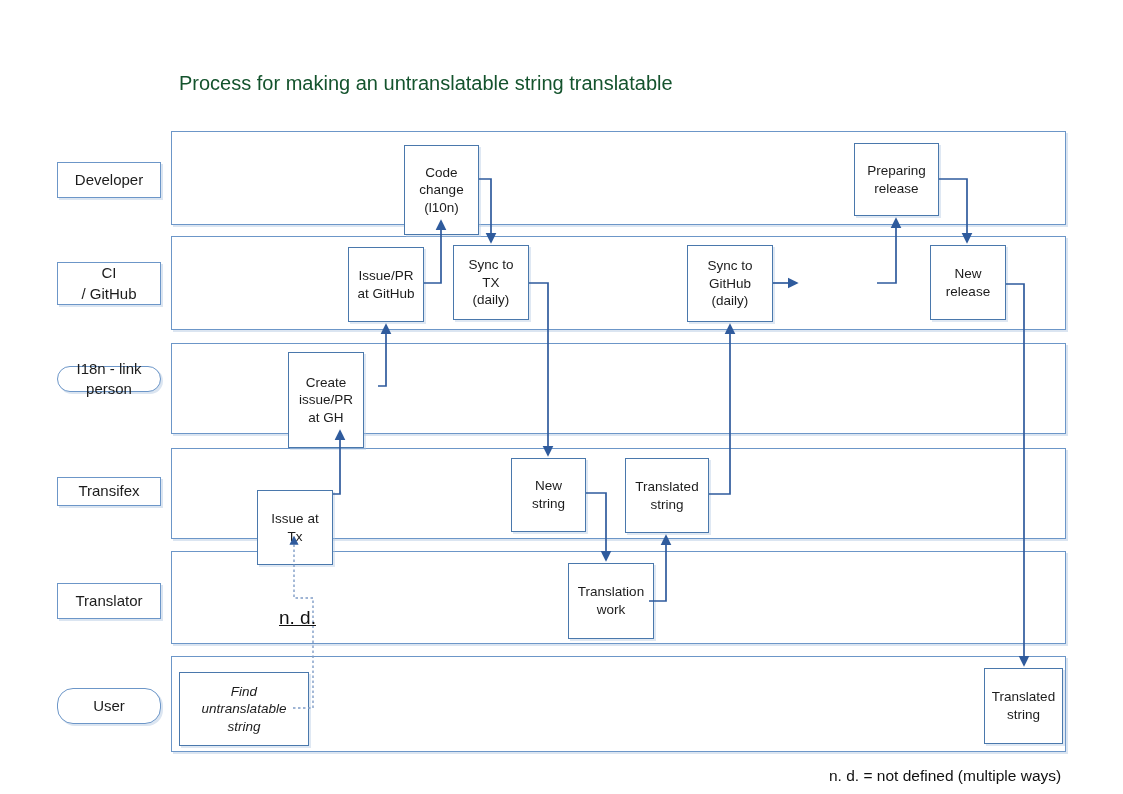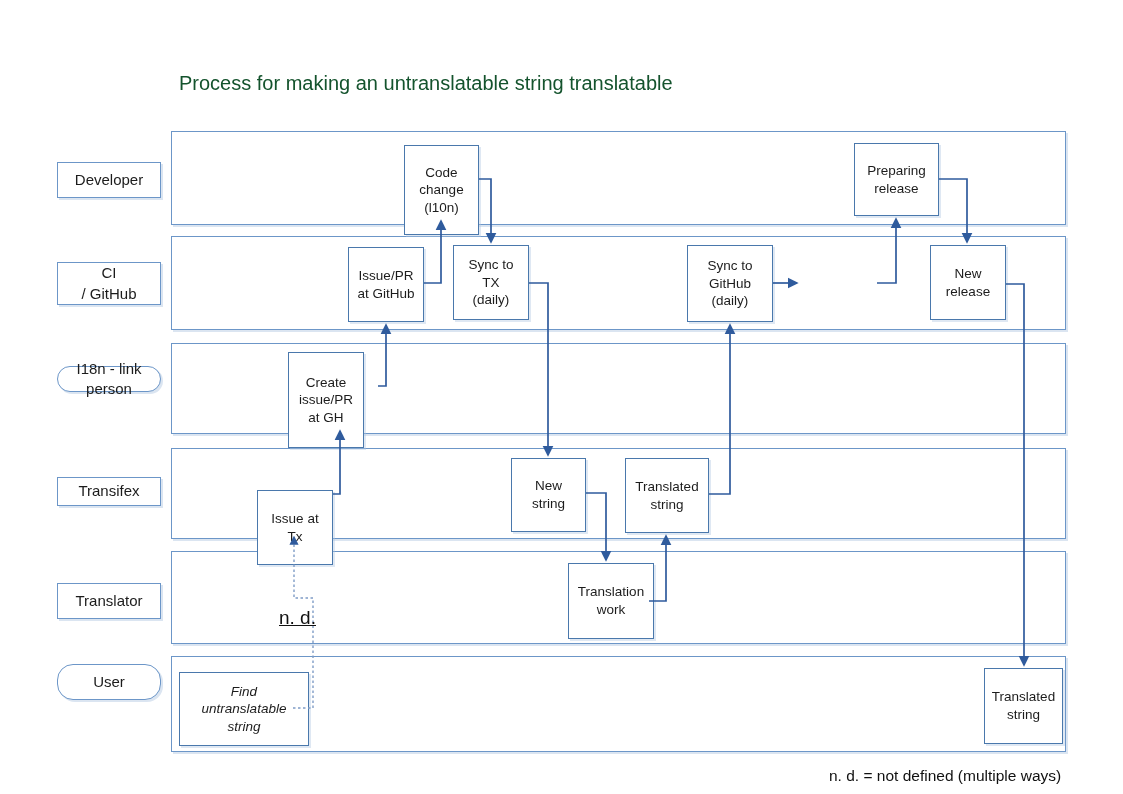--- a/index.html
+++ b/index.html
@@ -116,21 +116,21 @@
   <div class="lane" style="top:551px;height:93px;"></div>
   <div class="lane" style="top:656px;height:96px;"></div>
 
   <div class="lane-label" style="top:162px;height:36px;">Developer</div>
   <div class="lane-label" style="top:262px;height:43px;">CI
 / GitHub</div>
   <div class="lane-label" style="top:366px;height:26px;border-radius:16px;">I18n - link
 person</div>
   <div class="lane-label" style="top:477px;height:29px;">Transifex</div>
   <div class="lane-label" style="top:583px;height:36px;">Translator</div>
-  <div class="lane-label" style="top:664px;height:36px;border-radius:16px;">User</div>
+  <div class="lane-label" style="top:688px;height:36px;border-radius:16px;">User</div>
 
   <div class="node" style="left:404px;top:145px;width:75px;height:90px;">Code
 change
 (l10n)</div>
   <div class="node" style="left:854px;top:143px;width:85px;height:73px;">Preparing
 release</div>
 
   <div class="node" style="left:348px;top:247px;width:76px;height:75px;">Issue/PR
 at GitHub</div>
   <div class="node" style="left:453px;top:245px;width:76px;height:75px;">Sync to

